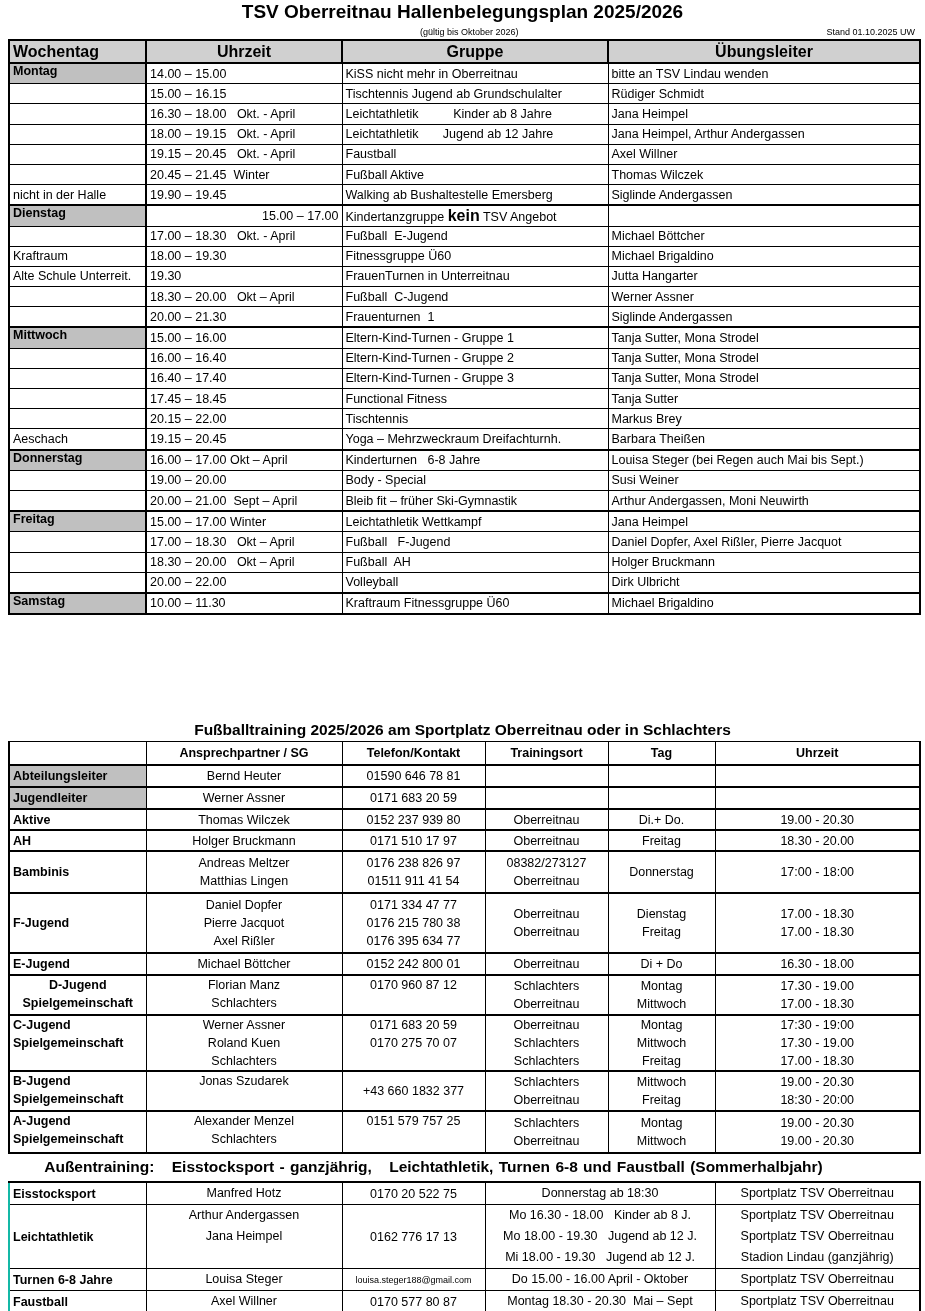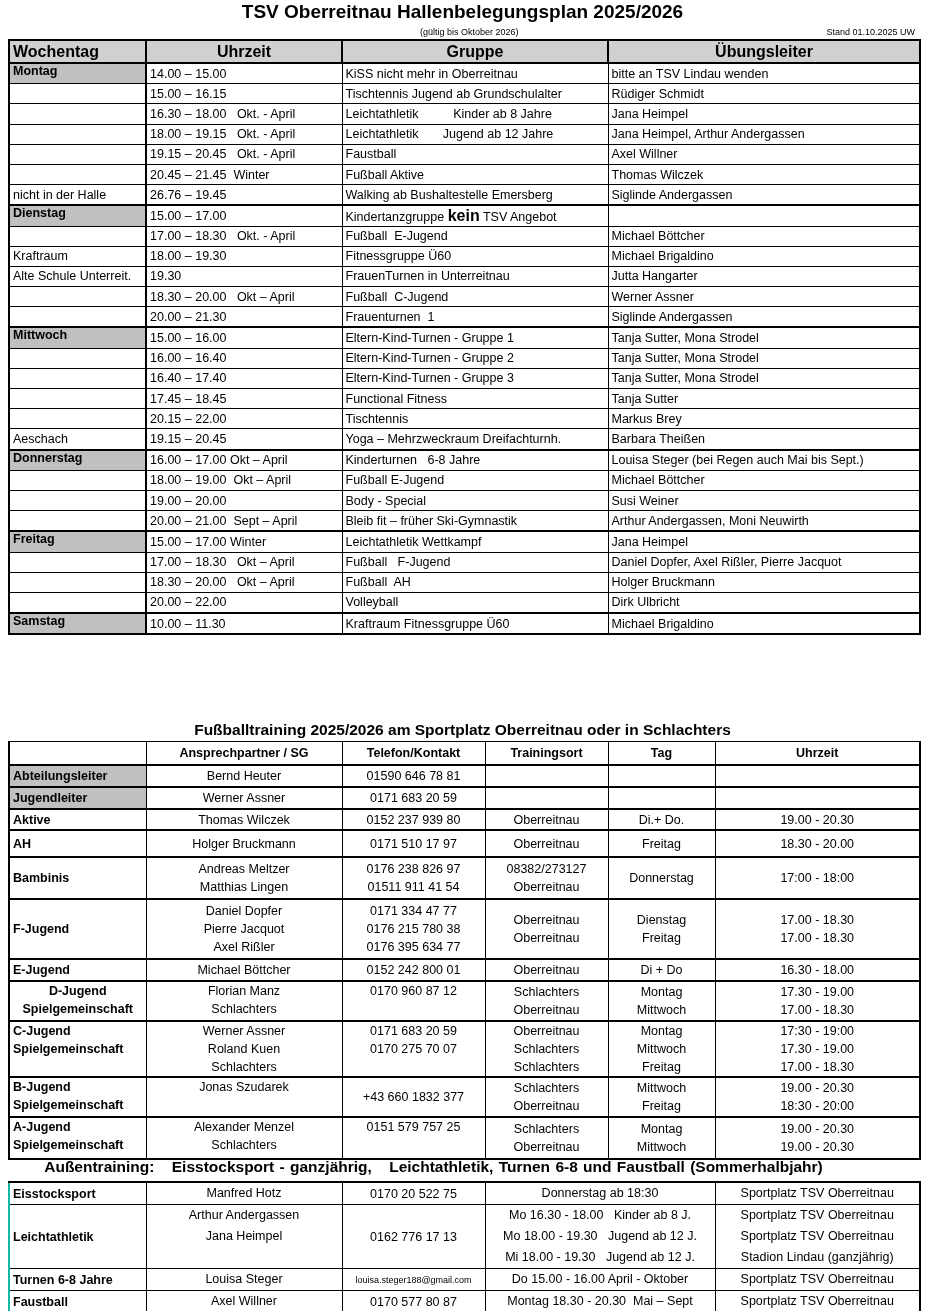--- a/index.html
+++ b/index.html
@@ -101,27 +101,27 @@
         <td class="c4">Axel Willner</td>
       </tr>
       <tr>
         <td class="c1"></td>
         <td class="c2" style="white-space: pre;">20.45 – 21.45  Winter</td>
         <td class="c3" style="white-space: pre;">Fußball Aktive</td>
         <td class="c4">Thomas Wilczek</td>
       </tr>
       <tr>
         <td class="c1">nicht in der Halle</td>
-        <td class="c2" style="white-space: pre;">26.76 – 19.45</td>
+        <td class="c2" style="white-space: pre;">19.90 – 19.45</td>
         <td class="c3" style="white-space: pre;">Walking ab Bushaltestelle Emersberg</td>
         <td class="c4">Siglinde Andergassen</td>
       </tr>
       <tr class="day">
         <td class="c1 dayname">Dienstag</td>
-        <td class="c2" style="white-space: pre;">15.00 – 17.00</td>
+        <td class="c2" style="white-space: pre; text-align: right;">15.00 – 17.00</td>
         <td class="c3" style="white-space: pre;"><span>Kindertanzgruppe </span><span class="kein">kein</span><span> TSV Angebot</span></td>
         <td class="c4"></td>
       </tr>
       <tr>
         <td class="c1"></td>
         <td class="c2" style="white-space: pre;">17.00 – 18.30   Okt. - April</td>
         <td class="c3" style="white-space: pre;">Fußball  E-Jugend</td>
         <td class="c4">Michael Böttcher</td>
       </tr>
       <tr>
@@ -182,26 +182,20 @@
         <td class="c1">Aeschach</td>
         <td class="c2" style="white-space: pre;">19.15 – 20.45</td>
         <td class="c3" style="white-space: pre;">Yoga – Mehrzweckraum Dreifachturnh.</td>
         <td class="c4">Barbara Theißen</td>
       </tr>
       <tr class="day">
         <td class="c1 dayname">Donnerstag</td>
         <td class="c2" style="white-space: pre;">16.00 – 17.00 Okt – April</td>
         <td class="c3" style="white-space: pre;">Kinderturnen   6-8 Jahre</td>
         <td class="c4">Louisa Steger (bei Regen auch Mai bis Sept.)</td>
-      </tr>
-      <tr>
-        <td class="c1"></td>
-        <td class="c2" style="white-space: pre;">18.00 – 19.00  Okt – April</td>
-        <td class="c3" style="white-space: pre;">Fußball E-Jugend</td>
-        <td class="c4">Michael Böttcher</td>
       </tr>
       <tr>
         <td class="c1"></td>
         <td class="c2" style="white-space: pre;">19.00 – 20.00</td>
         <td class="c3" style="white-space: pre;">Body - Special</td>
         <td class="c4">Susi Weiner</td>
       </tr>
       <tr>
         <td class="c1"></td>
         <td class="c2" style="white-space: pre;">20.00 – 21.00  Sept – April</td>
@@ -316,21 +310,21 @@
         <td class="stack">
           <div>Oberreitnau</div>
         </td>
         <td class="stack">
           <div>Di.+ Do.</div>
         </td>
         <td class="stack">
           <div>19.00 - 20.30</div>
         </td>
       </tr>
-      <tr class="thick" style="height: 27px; padding-left: 45px;">
+      <tr class="thick" style="height: 21px; padding-left: 45px;">
         <td class="lbl" style="vertical-align: middle;">
           <div>AH</div>
         </td>
         <td class="stack">
           <div>Holger Bruckmann</div>
         </td>
         <td class="stack">
           <div>0171 510 17 97</div>
         </td>
         <td class="stack">

